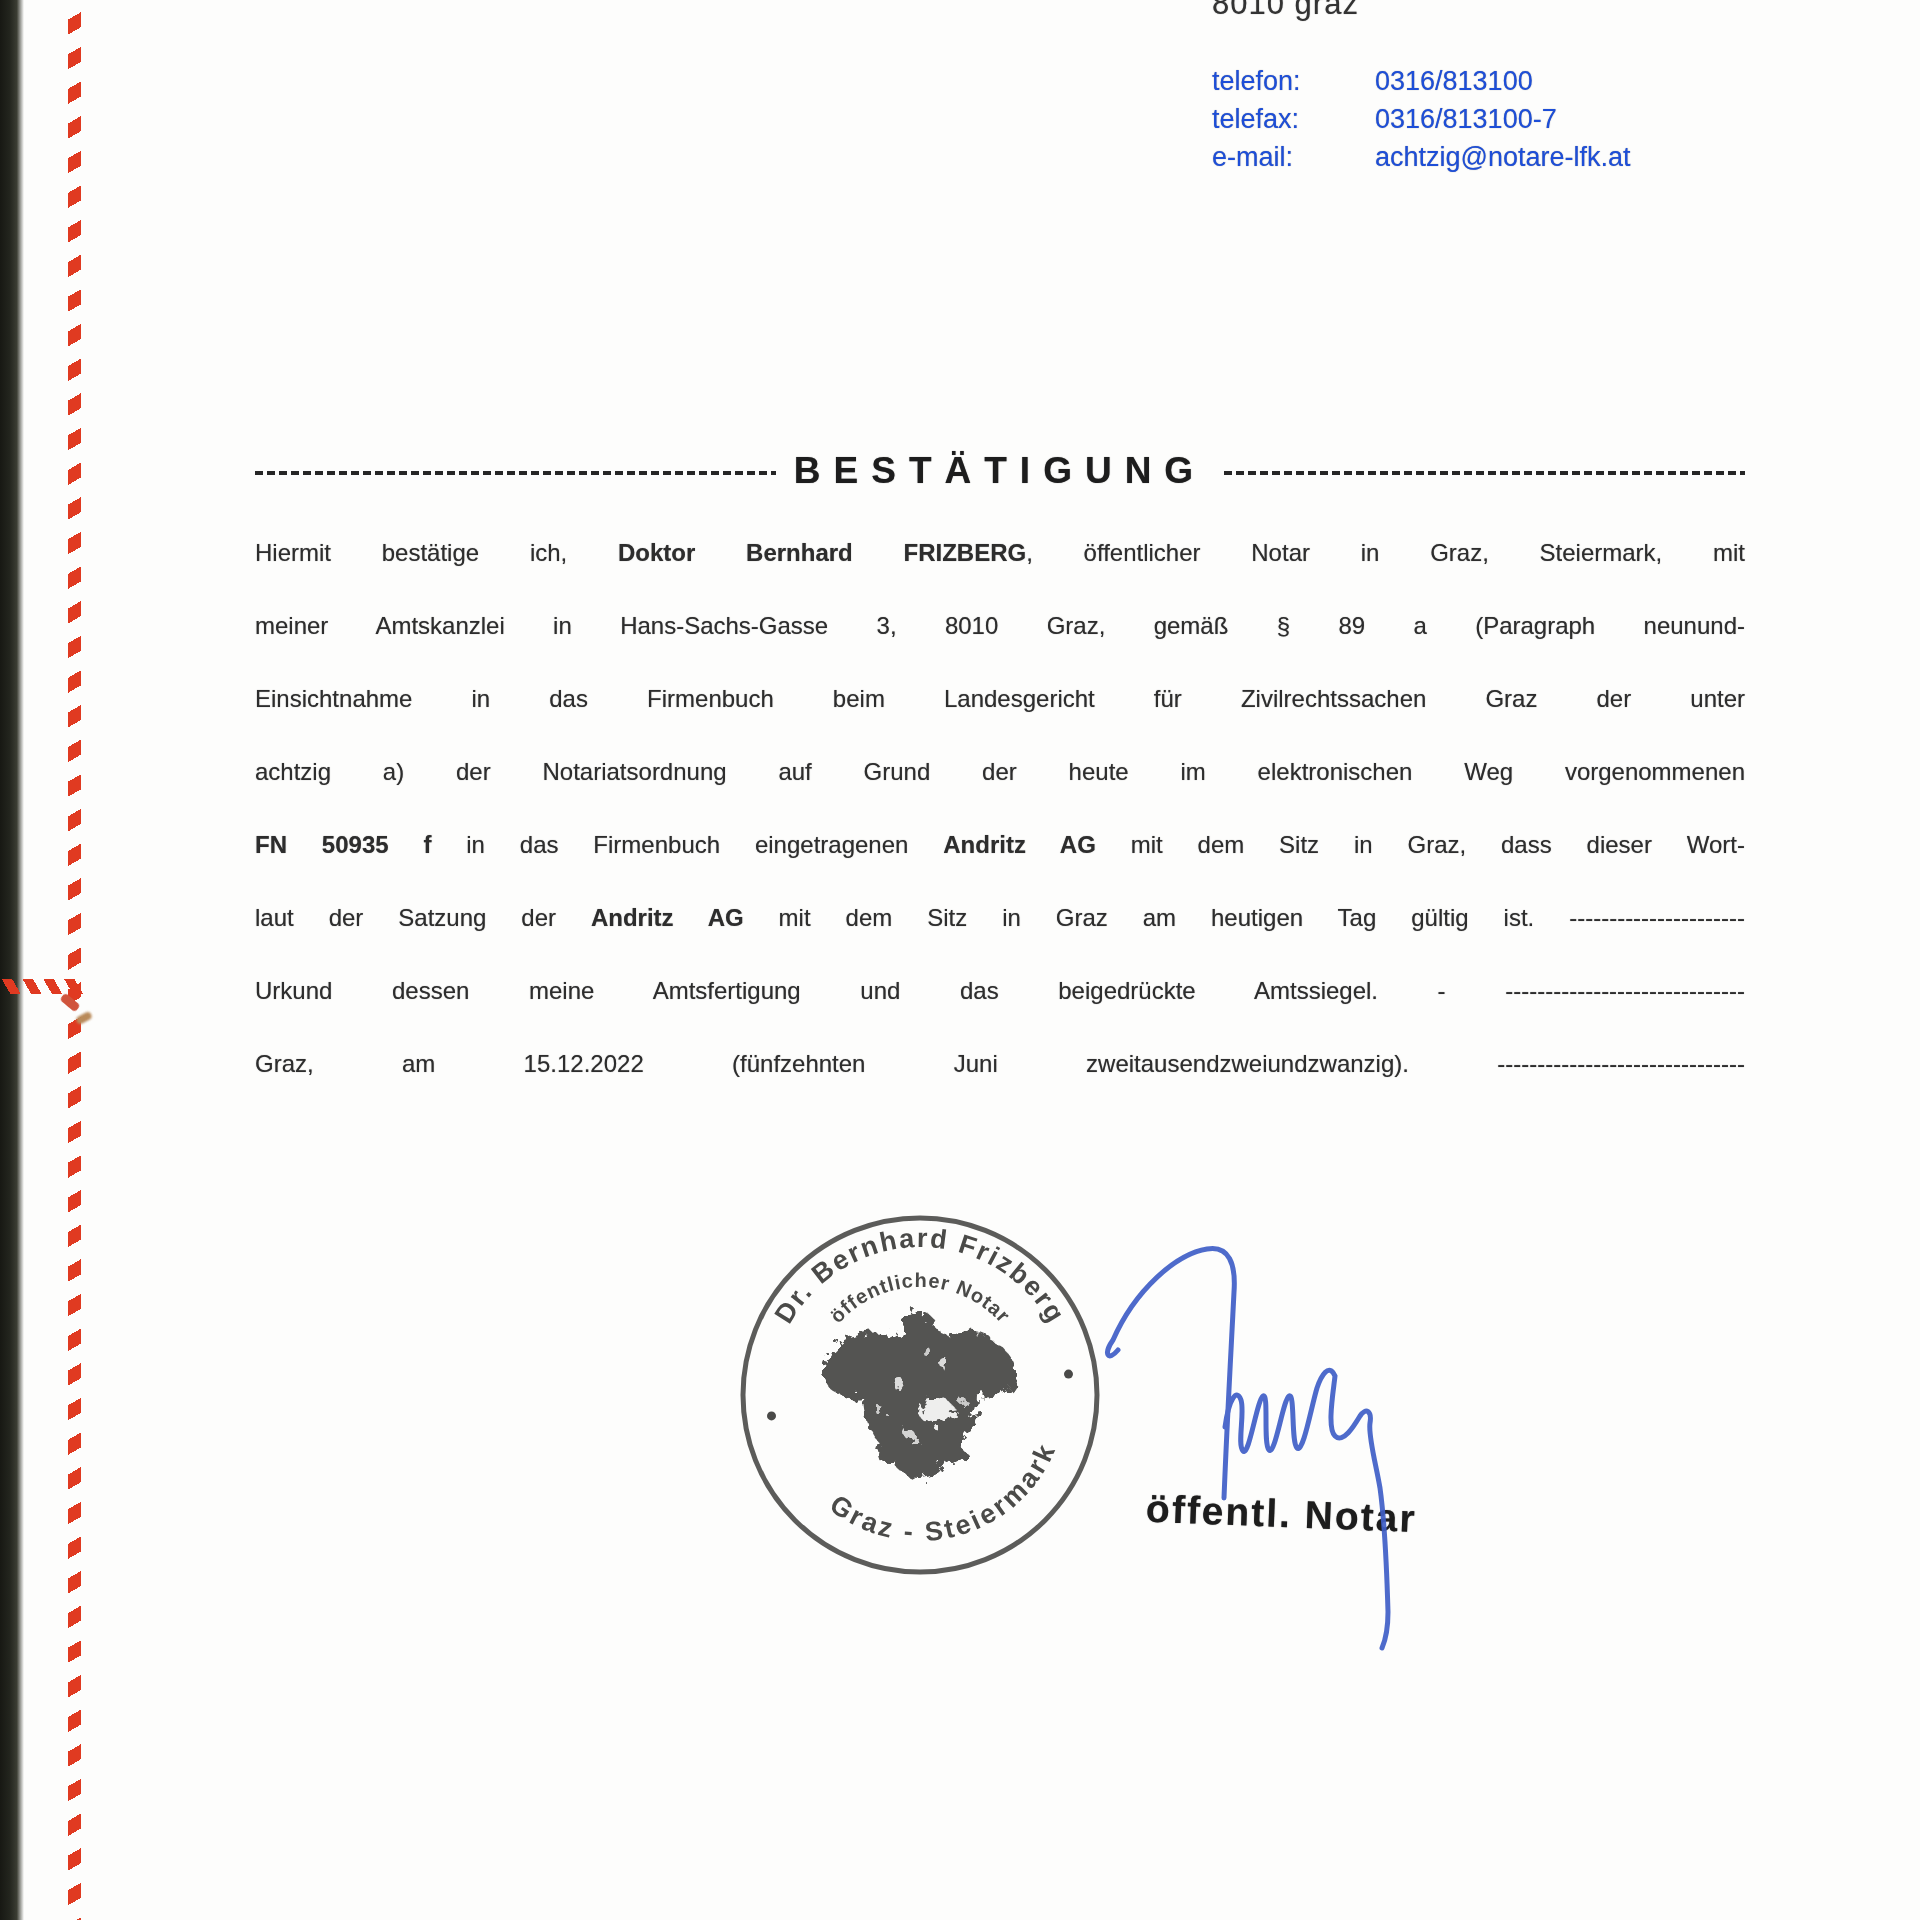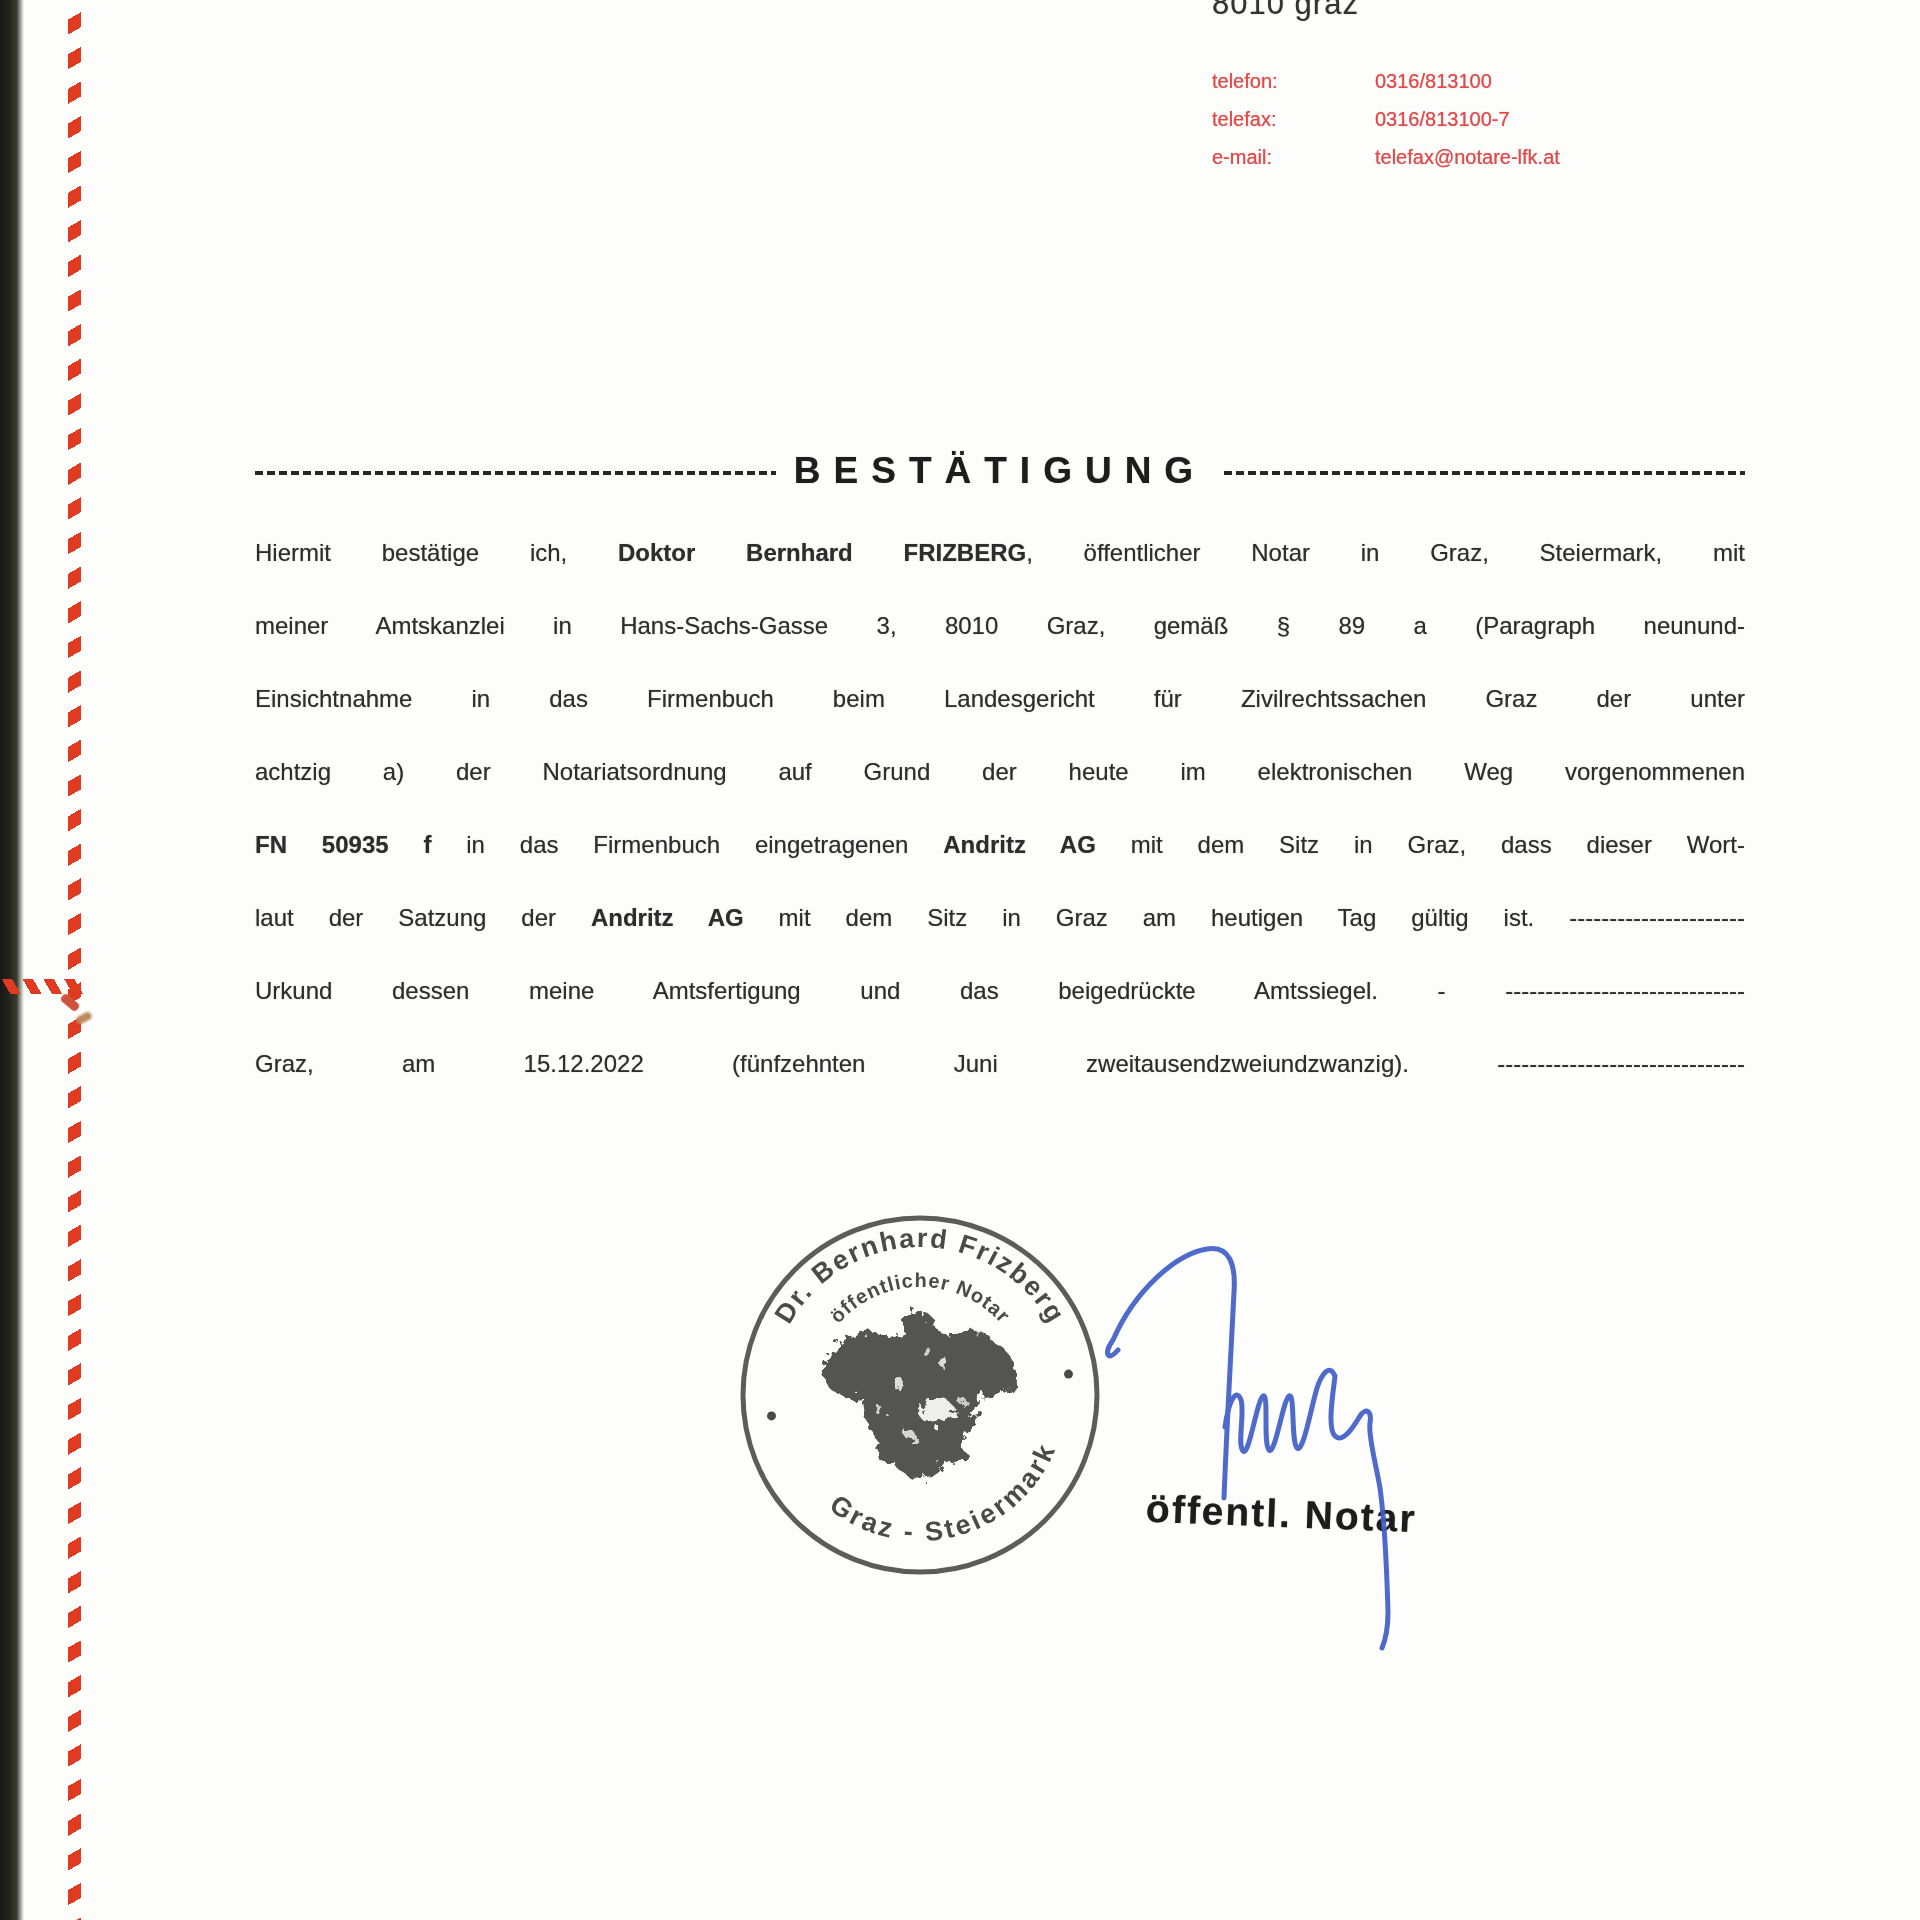--- a/index.html
+++ b/index.html
@@ -27,21 +27,21 @@
     filter:blur(.4px);
   }
   .knot-a{position:absolute;left:60px;top:998px;width:20px;height:9px;background:#d0543c;transform:rotate(40deg);border-radius:4px;filter:blur(.6px);}
   .knot-b{position:absolute;left:76px;top:1014px;width:16px;height:8px;background:#b98a5a;transform:rotate(-28deg);border-radius:4px;filter:blur(.8px);}
 
   
   .postal-city{
     position:absolute;left:1212px;top:-14px;font-size:31px;color:#333;
     text-shadow:0 0 1px rgba(40,40,40,.55);letter-spacing:1px;
   }
-  .contact{position:absolute;left:1212px;top:62px;font-size:20px;color:#ef4444;}
+  .contact{position:absolute;left:1212px;top:62px;font-size:27px;color:#1d4ed8;}
   .contact .row{height:38px;line-height:38px;text-shadow:0 0 1px rgba(40,40,40,.5);}
   .contact .lbl{display:inline-block;width:163px;}
 
   
   .title-row{
     position:absolute;left:255px;top:450px;width:1490px;
     display:flex;align-items:center;gap:18px;
   }
   .title-dash{
     flex:1;height:4px;margin-top:4px;
@@ -86,21 +86,21 @@
 
   <div class="postal-city">8010 graz</div>
   <div class="contact">
     <div class="row">
       <span class="lbl">telefon:</span><span>0316/813100</span>
     </div>
     <div class="row">
       <span class="lbl">telefax:</span><span>0316/813100-7</span>
     </div>
     <div class="row">
-      <span class="lbl">e-mail:</span><span>telefax@notare-lfk.at</span>
+      <span class="lbl">e-mail:</span><span>achtzig@notare-lfk.at</span>
     </div>
   </div>
 
   <div class="title-row">
     <div class="title-dash"></div>
     <div class="title-text">BESTÄTIGUNG</div>
     <div class="title-dash"></div>
   </div>
 
   <div class="body-par">

